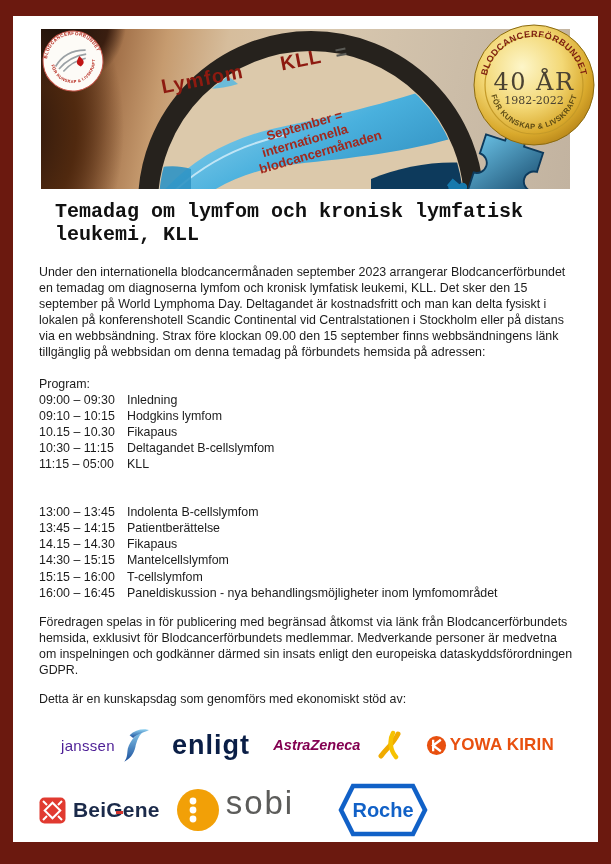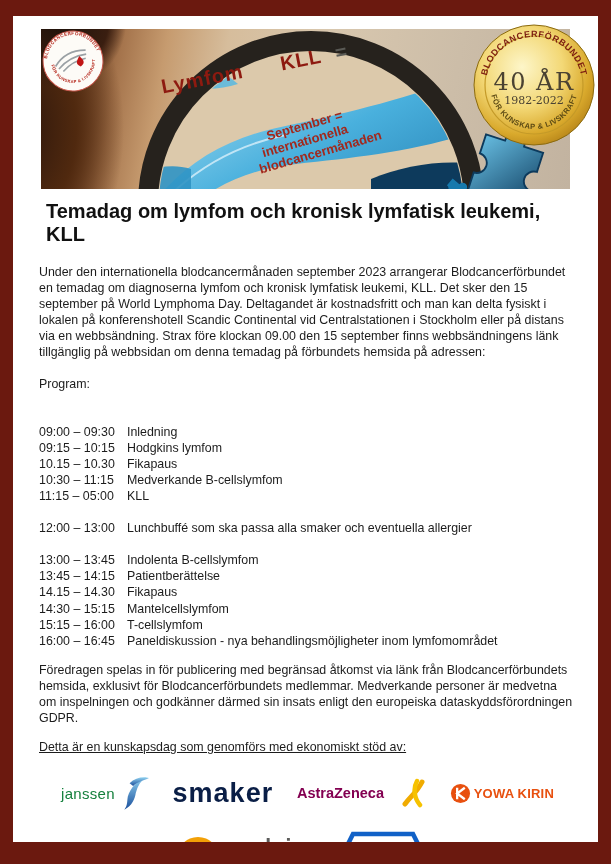--- a/index.html
+++ b/index.html
@@ -41,47 +41,48 @@
   }
   .lens-caption .l1{margin-left:16px;}
   .lens-caption .l2{margin-left:7px;}
   .mini-logo{position:absolute;left:352px;top:99px;transform:rotate(-8deg);}
 
   
   .badge{position:absolute;top:8px;right:3px;z-index:6;}
 
   
   h1{
-    margin:11px 0 0 7px;font-size:20px;line-height:23px;font-weight:bold;color:#111;
+    margin:11px 0 0 16px;font-size:20px;line-height:23px;font-weight:bold;color:#111;
     letter-spacing:0;
-  }
-  .body-text{font-size:12.4px;line-height:16.1px;margin-top:32px;}
+    font-family:Liberation Mono, monospace;
+  }
+  .body-text{font-size:12.4px;line-height:16.1px;}
   .intro{margin-top:18px;width:534px;}
   .program-head{margin-top:15px;}
   .prow{white-space:nowrap;}
   .prow .time{display:inline-block;width:88px;}
   .spacer{height:16px;}
   .gdpr{margin-top:13px;width:534px;}
-  .sponsors-intro{margin-top:13px;text-decoration:underline;}
+  .sponsors-intro{margin-top:13px;}
 
   
   .logo-row1{
     margin-top:11px;height:54px;display:flex;align-items:center;
     justify-content:space-between;padding:0 18px 0 22px;
   }
   .logo-row2{
     margin-top:9px;height:58px;display:flex;align-items:center;
   }
   .logo{display:flex;align-items:center;}
   .janssen{gap:4px;}
-  .janssen .wordmark{font-size:15px;font-weight:500;color:#15803d;letter-spacing:.3px;}
+  .janssen .wordmark{font-size:15px;font-weight:500;color:#4c1d95;letter-spacing:.3px;}
   .abbvie .wordmark{font-size:27px;font-weight:600;color:#0a1e46;letter-spacing:1px;}
-  .astrazeneca{gap:18px;}
+  .astrazeneca{gap:18px;font-style:italic;}
   .astrazeneca .wordmark{font-size:14.5px;font-weight:600;color:#830051;}
-  .kyowa .wordmark{font-size:13px;font-weight:800;color:#e8500f;letter-spacing:.2px;margin-left:3px;}
+  .kyowa .wordmark{font-size:17px;font-weight:800;color:#e8500f;letter-spacing:.2px;margin-left:3px;}
   .beigene{gap:7px;}
   .beigene .wordmark{font-size:21px;font-weight:bold;color:#1b2a4a;letter-spacing:.2px;}
   .beigene .gmark{position:relative;}
   .beigene .gmark::after{content:"";position:absolute;right:0px;top:55%;width:7px;height:3px;background:#d6342c;}
   .sobi{margin-left:16px;gap:6px;align-items:flex-start;}
   .sobi .stack{display:flex;flex-direction:column;align-items:flex-end;}
   .sobi .wordmark{font-size:33px;font-weight:500;color:#5c5c5a;letter-spacing:2px;line-height:30px;}
   .roche{margin-left:44px;}
 </style>
 </head>
@@ -156,26 +157,25 @@
     <h1>Temadag om lymfom och kronisk lymfatisk leukemi, KLL</h1>
 
     <div class="intro body-text">
       <div>Under den internationella blodcancermånaden september 2023 arrangerar Blodcancerförbundet en temadag om diagnoserna lymfom och kronisk lymfatisk leukemi, KLL. Det sker den 15 september på World Lymphoma Day. Deltagandet är kostnadsfritt och man kan delta fysiskt i lokalen på konferenshotell Scandic Continental vid Centralstationen i Stockholm eller på distans via en webbsändning. Strax före klockan 09.00 den 15 september finns webbsändningens länk tillgänglig på webbsidan om denna temadag på förbundets hemsida på adressen:</div>
     </div>
 
     <div class="program-head body-text">Program:</div>
 
     <div class="body-text">
       <div class="prow"><span class="time">09:00 – 09:30</span><span>Inledning</span></div>
-      <div class="prow"><span class="time">09:15 – 10:15</span><span>Hodgkins lymfom</span></div>
+      <div class="prow"><span class="time">09:10 – 10:15</span><span>Hodgkins lymfom</span></div>
       <div class="prow"><span class="time">10.15 – 10.30</span><span>Fikapaus</span></div>
-      <div class="prow"><span class="time">10:30 – 11:15</span><span>Medverkande B-cellslymfom</span></div>
+      <div class="prow"><span class="time">10:30 – 11:15</span><span>Deltagandet B-cellslymfom</span></div>
       <div class="prow"><span class="time">11:15 – 05:00</span><span>KLL</span></div>
       <div class="spacer"></div>
-      <div class="prow"><span class="time">12:00 – 13:00</span><span>Lunchbuffé som ska passa alla smaker och eventuella allergier</span></div>
       <div class="spacer"></div>
       <div class="prow"><span class="time">13:00 – 13:45</span><span>Indolenta B-cellslymfom</span></div>
       <div class="prow"><span class="time">13:45 – 14:15</span><span>Patientberättelse</span></div>
       <div class="prow"><span class="time">14.15 – 14.30</span><span>Fikapaus</span></div>
       <div class="prow"><span class="time">14:30 – 15:15</span><span>Mantelcellslymfom</span></div>
       <div class="prow"><span class="time">15:15 – 16:00</span><span>T-cellslymfom</span></div>
       <div class="prow"><span class="time">16:00 – 16:45</span><span>Paneldiskussion - nya behandlingsmöjligheter inom lymfomområdet</span></div>
     </div>
 
     <div class="gdpr body-text">Föredragen spelas in för publicering med begränsad åtkomst via länk från Blodcancerförbundets hemsida, exklusivt för Blodcancerförbundets medlemmar. Medverkande personer är medvetna om inspelningen och godkänner därmed sin insats enligt den europeiska dataskyddsförordningen GDPR.</div>
@@ -192,21 +192,21 @@
               <stop offset="0" stop-color="#8fd1f0"></stop>
                 <stop offset="1" stop-color="#1b4f9c"></stop>
             </linearGradient>
           </defs>
           <path d="M31,3 C21,7 13,15 10,25 C9,30 10,35 6,40 C15,35 18,28 19,21 C21,13 25,7 31,3 Z" fill="url(#jg)"></path>
           <path d="M12,10 C18,4 27,2 34,4 C28,7 21,8 16,13 Z" fill="url(#jg)"></path>
         </svg>
       </div>
 
       <div class="logo abbvie">
-        <span class="wordmark">smaker</span>
+        <span class="wordmark">enligt</span>
       </div>
 
       <div class="logo astrazeneca">
         <span class="wordmark">AstraZeneca</span>
         <svg width="24" height="30" viewBox="0 0 24 30">
           <path d="M3,26 C9,18 15,14 20,4" stroke="#f0ab00" stroke-width="5" fill="none" stroke-linecap="round"></path>
           <path d="M18,27 C12,20 11,10 15,3" stroke="#f6c200" stroke-width="4.5" fill="none" stroke-linecap="round"></path>
         </svg>
       </div>
 

